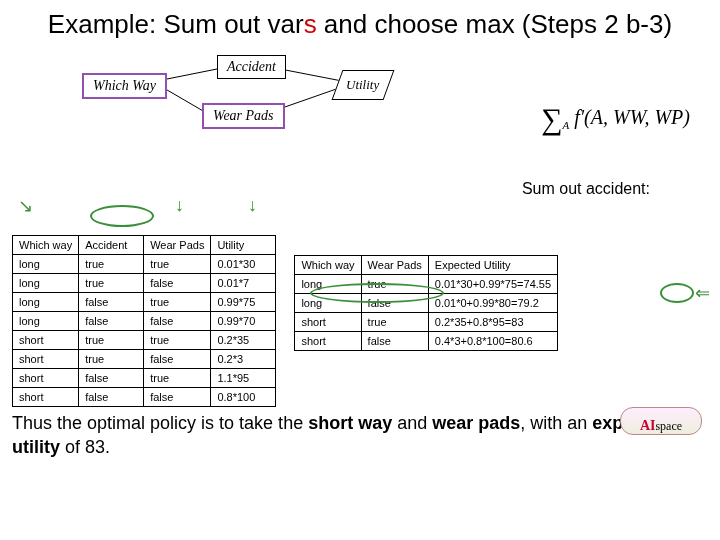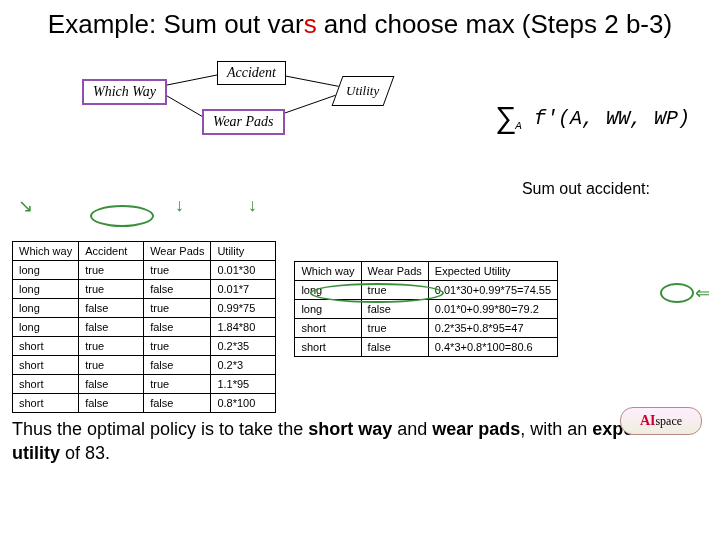--- a/index.html
+++ b/index.html
@@ -1,36 +1,36 @@
 <!DOCTYPE html>
 <html><head>
 <meta charset="utf-8">
 <style>
 body{margin:0;padding:8px 12px;font-family:Arial,Helvetica,sans-serif;background:#fff;width:720px;height:540px;box-sizing:border-box;position:relative}
-h1{font-size:26px;font-weight:normal;text-align:center;margin:0 0 20px;line-height:1.25}
+h1{font-size:26px;font-weight:normal;text-align:center;margin:0 0 14px;line-height:1.25}
 h1 .red{color:#c00}
 .diagram{position:relative;height:80px;margin-left:50px}
 .box{position:absolute;border:1px solid #000;padding:3px 9px;font-family:'Times New Roman',serif;font-style:italic;font-size:14px;background:#fff}
 .box.border2{border:2px solid #914fb0}
 .hex{position:absolute;width:50px;height:28px;background:#fff;border:1px solid #000;transform:skewX(-20deg);font-family:'Times New Roman',serif;font-style:italic;font-size:13px;text-align:center;line-height:28px}
 .hex span{display:inline-block;transform:skewX(20deg)}
-.formula{position:absolute;right:30px;top:102px;font-family:Liberation Mono, monospace;font-style:italic;font-size:20px}
+.formula{position:absolute;right:30px;top:102px;font-family:Liberation Serif, serif;font-style:italic;font-size:20px}
 .formula .sigma{font-size:30px;font-style:normal;vertical-align:middle}
 .formula sub{font-size:11px}
 .sumout{position:absolute;right:70px;top:180px;font-size:16px}
 .tables{display:flex;gap:18px;margin-top:100px;align-items:flex-start}
 table{border-collapse:collapse;font-size:11px}
 th,td{border:1px solid #000;padding:3px 6px;text-align:left;white-space:nowrap}
 th{font-weight:normal}
 .t1 th,.t1 td{min-width:52px}
 .circle-green{position:absolute;border:2px solid #3a8f3a;border-radius:50%;pointer-events:none}
 .arrow-green{position:absolute;color:#3a8f3a;font-size:18px;pointer-events:none}
 .conclusion{margin-top:4px;font-size:18px;line-height:1.35}
 .conclusion b{font-weight:bold}
-.logo{position:absolute;right:18px;bottom:105px;width:80px;height:26px;border:1px solid #b88;border-radius:13px;background:linear-gradient(#fef,#eed);font-size:12px;display:flex;align-items:center;justify-content:center;font-family:'Comic Sans MS',cursive}
+.logo{position:absolute;right:18px;bottom:105px;width:80px;height:26px;border:1px solid #b88;border-radius:13px;background:linear-gradient(#fef,#eed);font-size:12px;display:flex;align-items:flex-end;justify-content:center;font-family:'Comic Sans MS',cursive}
 .logo .a{color:#c03;font-weight:bold;font-size:14px}
 svg.line{position:absolute;top:0;left:0;pointer-events:none}
 </style>
 </head>
 <body>
 
 <h1>
 <span>Example: Sum out var</span><span class="red">s</span><span> and choose max (Steps 2 b-3)</span>
 </h1>
 
@@ -79,21 +79,21 @@
         <tr>
           <td>long</td>
           <td>false</td>
           <td>true</td>
           <td>0.99*75</td>
         </tr>
         <tr>
           <td>long</td>
           <td>false</td>
           <td>false</td>
-          <td>1.84*80</td>
+          <td>0.99*70</td>
         </tr>
         <tr>
           <td>short</td>
           <td>true</td>
           <td>true</td>
           <td>0.2*35</td>
         </tr>
         <tr>
           <td>short</td>
           <td>true</td>
@@ -130,21 +130,21 @@
           <td>0.01*30+0.99*75=74.55</td>
         </tr>
         <tr>
           <td>long</td>
           <td>false</td>
           <td>0.01*0+0.99*80=79.2</td>
         </tr>
         <tr>
           <td>short</td>
           <td>true</td>
-          <td>0.2*35+0.8*95=47</td>
+          <td>0.2*35+0.8*95=83</td>
         </tr>
         <tr>
           <td>short</td>
           <td>false</td>
           <td>0.4*3+0.8*100=80.6</td>
         </tr>
       </tbody>
 </table>
 </div>
 

